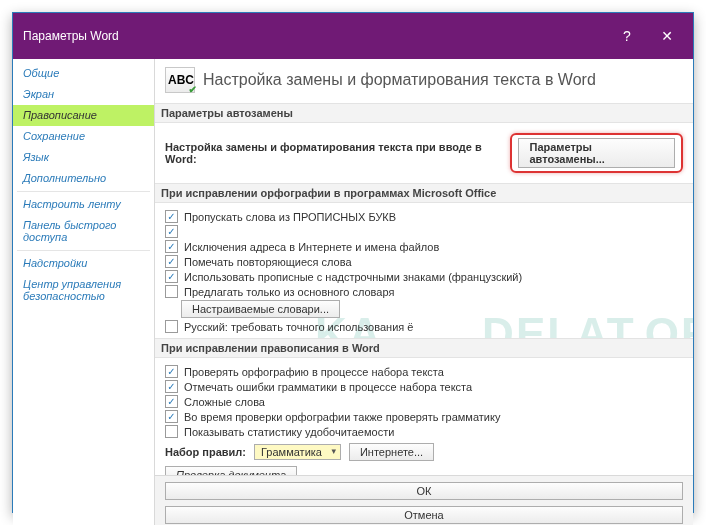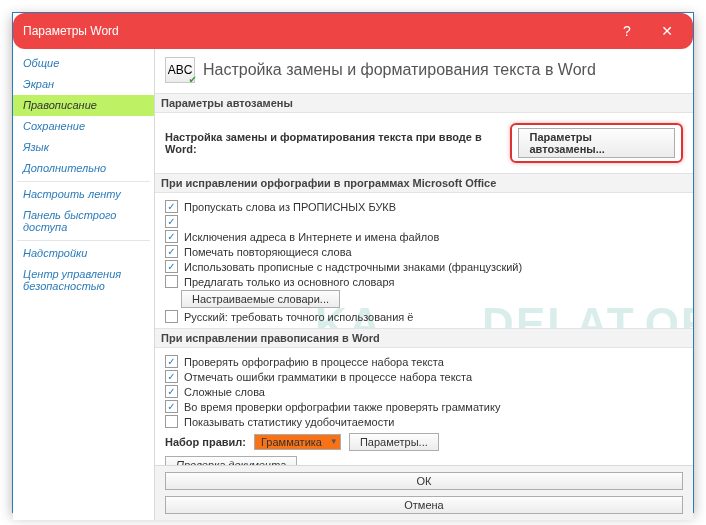--- a/index.html
+++ b/index.html
@@ -15,28 +15,27 @@
   }
   .window {
     position: absolute;
     left: 12px; top: 12px;
     width: 682px; height: 501px;
     border: 1px solid #2b7bb9;
     box-shadow: 0 4px 12px rgba(0,0,0,0.3);
     background: #fff;
   }
   .titlebar {
-    height: 36px;
-    background: #ef4444;
+    height: 46px;
+    background: #701a75;
     color: #fff;
     display: flex;
     align-items: center;
     padding: 0 6px 0 10px;
     font-size: 12px;
-    border-radius: 12px;
   }
   .titlebar .title { flex: 1; }
   .titlebar .btn {
     width: 40px; height: 28px;
     display: flex; align-items: center; justify-content: center;
     font-size: 14px;
   }
   .body {
     display: flex;
     height: calc(100% - 28px);
@@ -75,22 +74,22 @@
     padding: 6px 10px 0 10px;
   }
   .header-row {
     display: flex;
     align-items: center;
     gap: 8px;
     padding: 2px 0 6px 0;
   }
   .header-icon {
     width: 30px; height: 26px;
-    display: flex; align-items: center; justify-content: center;
-    font-size: 12px; font-weight: normal;
+    display: flex; align-items: center; justify-content: flex-end;
+    font-size: 12px; font-weight: bold;
     border: 1px solid #c8c8c8;
     position: relative;
     background: linear-gradient(#fefefe,#ececec);
   }
   .header-icon .tiny-check { position:absolute; right:-3px; bottom:-3px; font-size:10px; color:#3a9b3a;}
   .section-title {
     font-weight: bold;
     color: #444;
     background: #f3f3f3;
     padding: 3px 6px;
@@ -131,21 +130,21 @@
     box-shadow: 0 0 4px rgba(211,51,51,0.4);
     font-weight: bold;
   }
   .param-row {
     display: flex; align-items: center; gap: 8px;
     padding: 4px 0 6px 0;
   }
   .select {
     border: 1px solid #adadad;
     padding: 1px 18px 1px 6px;
-    background: #f97316;
+    background: #fef9c3;
     position: relative;
     font-size: 11px;
   }
   .select::after {
     content: "▾";
     position: absolute;
     right: 4px; top: 1px;
     font-size: 9px; color: #555;
   }
   .footer {
@@ -274,21 +273,21 @@
             </div>
             <div class="row">
               <span class="check"></span>
               <span>Показывать статистику удобочитаемости</span>
             </div>
           </div>
 
         <div class="row" style="gap:8px; padding-top:4px;">
           <span class="label-inline">Набор правил:</span>
           <span class="select">Грамматика</span>
-          <span class="btn-std">Параметры...</span>
+          <span class="btn-std">Интернете...</span>
         </div>
         <div class="row" style="padding-top:4px;font-style:italic;">
           <span class="btn-std">Проверка документа</span>
         </div>
 
         <div class="section-title" style="display:flex;align-items:center;gap:6px;">
           <span>Исключения для файла:</span>
           <span class="select" style="background:#fff;font-weight:normal;">
             <span class="doc-icon">W</span>
             <span>Как в Ворде поставить кавычки.docx</span>

